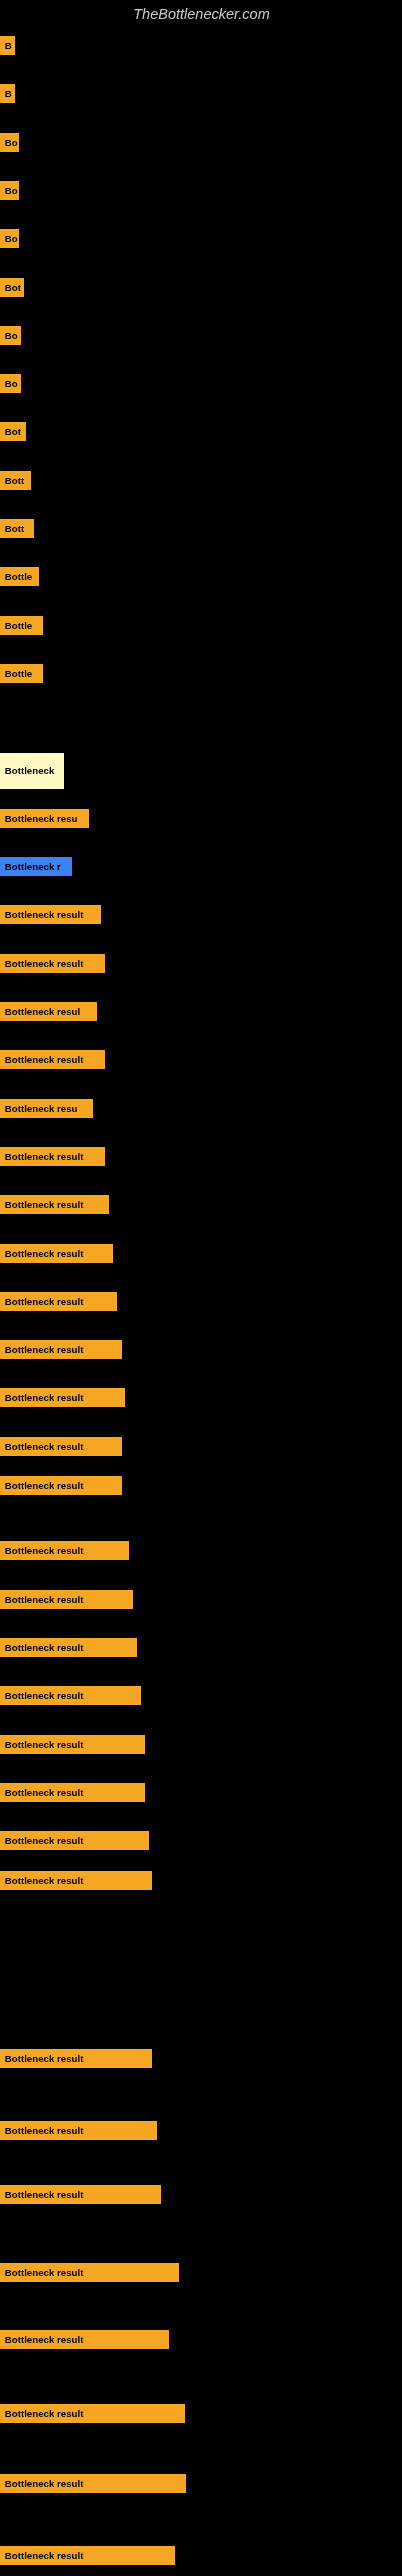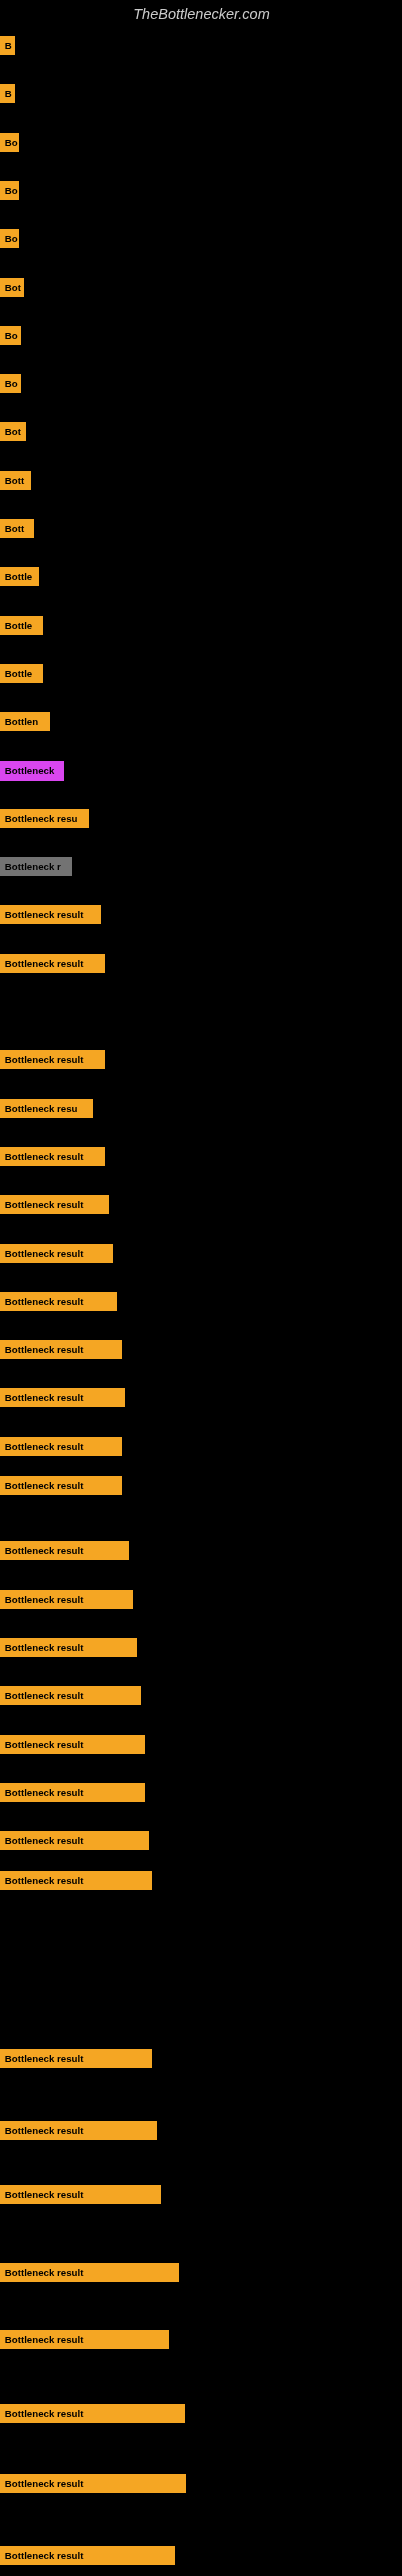--- a/index.html
+++ b/index.html
@@ -71,37 +71,37 @@
       </div>
       <div style="position: absolute; top: 531px; left: 0px; right: 0px; display: flex; align-items: center; height: 24px;">
         <div style="background-color: rgb(245, 166, 35); color: rgb(0, 0, 0); font-size: 9.7px; font-weight: bold; padding: 3.2px 4.8px; white-space: nowrap; overflow: hidden; max-width: 39px; min-width: 39px; flex-shrink: 0; height: 19.3px; display: flex; align-items: center;">Bottle</div>
       </div>
       <div style="position: absolute; top: 580px; left: 0px; right: 0px; display: flex; align-items: center; height: 24px;">
         <div style="background-color: rgb(245, 166, 35); color: rgb(0, 0, 0); font-size: 9.7px; font-weight: bold; padding: 3.2px 4.8px; white-space: nowrap; overflow: hidden; max-width: 43px; min-width: 43px; flex-shrink: 0; height: 19.3px; display: flex; align-items: center;">Bottle</div>
       </div>
       <div style="position: absolute; top: 628px; left: 0px; right: 0px; display: flex; align-items: center; height: 24px;">
         <div style="background-color: rgb(245, 166, 35); color: rgb(0, 0, 0); font-size: 9.7px; font-weight: bold; padding: 3.2px 4.8px; white-space: nowrap; overflow: hidden; max-width: 43px; min-width: 43px; flex-shrink: 0; height: 19.3px; display: flex; align-items: center;">Bottle</div>
       </div>
-      <div style="position: absolute; top: 676px; left: 0px; right: 0px; display: flex; align-items: center; height: 24px;">
-        <div style="background-color: rgb(245, 166, 35); color: rgb(0, 0, 0); font-size: 9.7px; font-weight: bold; padding: 3.2px 4.8px; white-space: nowrap; overflow: hidden; max-width: 50px; min-width: 50px; flex-shrink: 0; height: 19.3px; display: flex; align-items: center;">Bottlen</div>
-      </div>
       <div style="position: absolute; top: 725px; left: 0px; right: 0px; display: flex; align-items: center; height: 24px;">
-        <div style="background-color: #d946ef; color: rgb(0, 0, 0); font-size: 9.7px; font-weight: bold; padding: 3.2px 4.8px; white-space: nowrap; overflow: hidden; max-width: 64px; min-width: 64px; flex-shrink: 0; height: 20px; display: flex; align-items: center;">Bottleneck</div>
+        <div style="background-color: #fef9c3; color: rgb(0, 0, 0); font-size: 9.7px; font-weight: bold; padding: 3.2px 4.8px; white-space: nowrap; overflow: hidden; max-width: 64px; min-width: 64px; flex-shrink: 0; height: 36px; display: flex; align-items: center;">Bottleneck</div>
       </div>
       <div style="position: absolute; top: 773px; left: 0px; right: 0px; display: flex; align-items: center; height: 24px;">
         <div style="background-color: rgb(245, 166, 35); color: rgb(0, 0, 0); font-size: 9.7px; font-weight: bold; padding: 3.2px 4.8px; white-space: nowrap; overflow: hidden; max-width: 89px; min-width: 89px; flex-shrink: 0; height: 19.3px; display: flex; align-items: center;">Bottleneck resu</div>
       </div>
       <div style="position: absolute; top: 821px; left: 0px; right: 0px; display: flex; align-items: center; height: 24px;">
-        <div style="background-color: #737373; color: rgb(0, 0, 0); font-size: 9.7px; font-weight: bold; padding: 3.2px 4.8px; white-space: nowrap; overflow: hidden; max-width: 72px; min-width: 72px; flex-shrink: 0; height: 19.3px; display: flex; align-items: center;">Bottleneck r</div>
+        <div style="background-color: #3b82f6; color: rgb(0, 0, 0); font-size: 9.7px; font-weight: bold; padding: 3.2px 4.8px; white-space: nowrap; overflow: hidden; max-width: 72px; min-width: 72px; flex-shrink: 0; height: 19.3px; display: flex; align-items: center;">Bottleneck r</div>
       </div>
       <div style="position: absolute; top: 869px; left: 0px; right: 0px; display: flex; align-items: center; height: 24px;">
         <div style="background-color: rgb(245, 166, 35); color: rgb(0, 0, 0); font-size: 9.7px; font-weight: bold; padding: 3.2px 4.8px; white-space: nowrap; overflow: hidden; max-width: 101px; min-width: 101px; flex-shrink: 0; height: 19.3px; display: flex; align-items: center;">Bottleneck result</div>
       </div>
       <div style="position: absolute; top: 918px; left: 0px; right: 0px; display: flex; align-items: center; height: 24px;">
         <div style="background-color: rgb(245, 166, 35); color: rgb(0, 0, 0); font-size: 9.7px; font-weight: bold; padding: 3.2px 4.8px; white-space: nowrap; overflow: hidden; max-width: 105px; min-width: 105px; flex-shrink: 0; height: 19.3px; display: flex; align-items: center;">Bottleneck result</div>
+      </div>
+      <div style="position: absolute; top: 966px; left: 0px; right: 0px; display: flex; align-items: center; height: 24px;">
+        <div style="background-color: rgb(245, 166, 35); color: rgb(0, 0, 0); font-size: 9.7px; font-weight: bold; padding: 3.2px 4.8px; white-space: nowrap; overflow: hidden; max-width: 97px; min-width: 97px; flex-shrink: 0; height: 19.3px; display: flex; align-items: center;">Bottleneck resul</div>
       </div>
       <div style="position: absolute; top: 1014px; left: 0px; right: 0px; display: flex; align-items: center; height: 24px;">
         <div style="background-color: rgb(245, 166, 35); color: rgb(0, 0, 0); font-size: 9.7px; font-weight: bold; padding: 3.2px 4.8px; white-space: nowrap; overflow: hidden; max-width: 105px; min-width: 105px; flex-shrink: 0; height: 19.3px; display: flex; align-items: center;">Bottleneck result</div>
       </div>
       <div style="position: absolute; top: 1063px; left: 0px; right: 0px; display: flex; align-items: center; height: 24px;">
         <div style="background-color: rgb(245, 166, 35); color: rgb(0, 0, 0); font-size: 9.7px; font-weight: bold; padding: 3.2px 4.8px; white-space: nowrap; overflow: hidden; max-width: 93px; min-width: 93px; flex-shrink: 0; height: 19.3px; display: flex; align-items: center;">Bottleneck resu</div>
       </div>
       <div style="position: absolute; top: 1111px; left: 0px; right: 0px; display: flex; align-items: center; height: 24px;">
         <div style="background-color: rgb(245, 166, 35); color: rgb(0, 0, 0); font-size: 9.7px; font-weight: bold; padding: 3.2px 4.8px; white-space: nowrap; overflow: hidden; max-width: 105px; min-width: 105px; flex-shrink: 0; height: 19.3px; display: flex; align-items: center;">Bottleneck result</div>
       </div>

